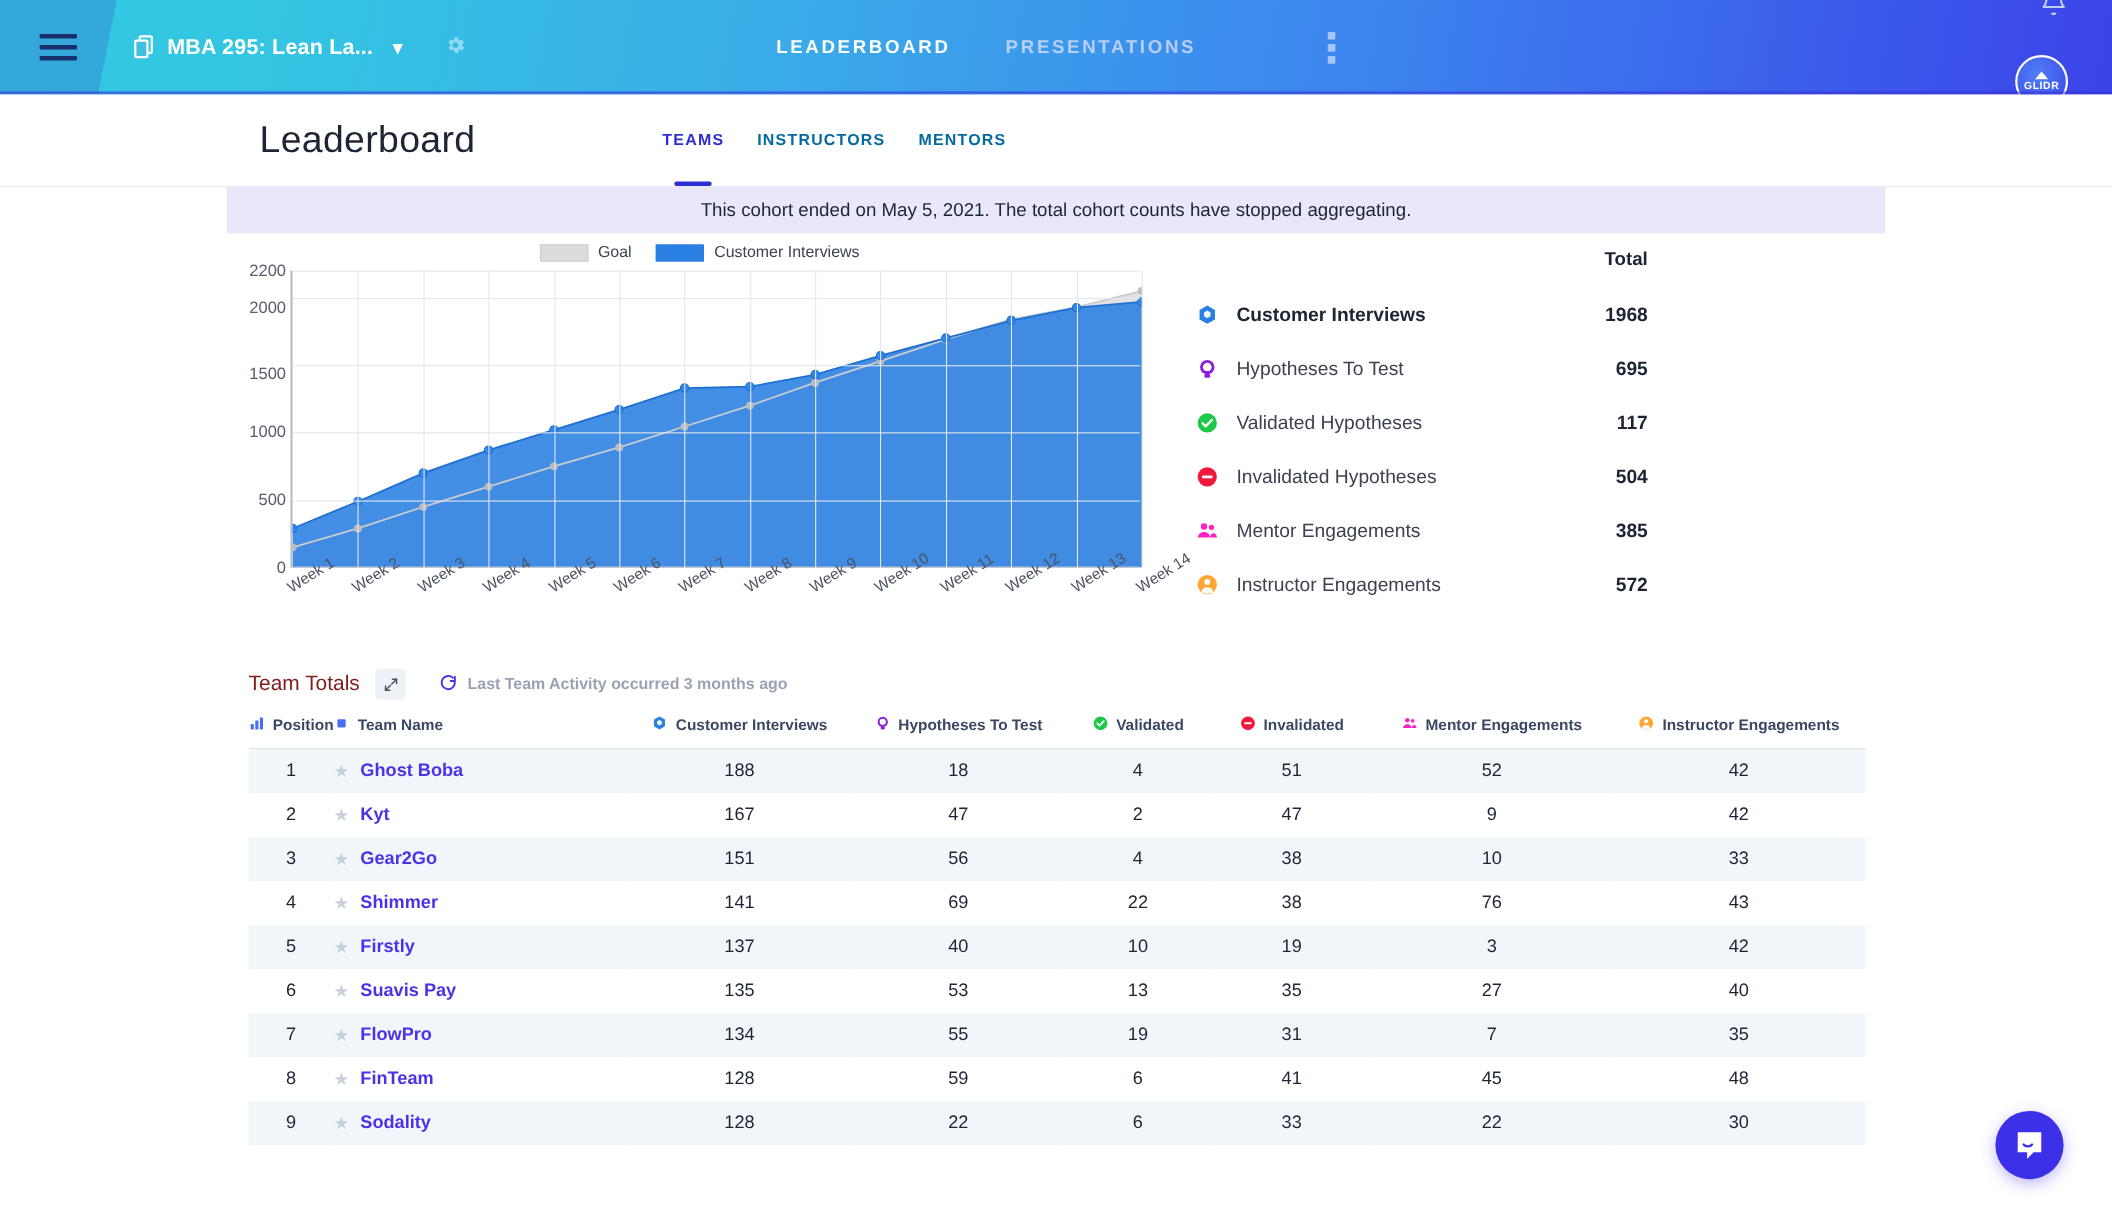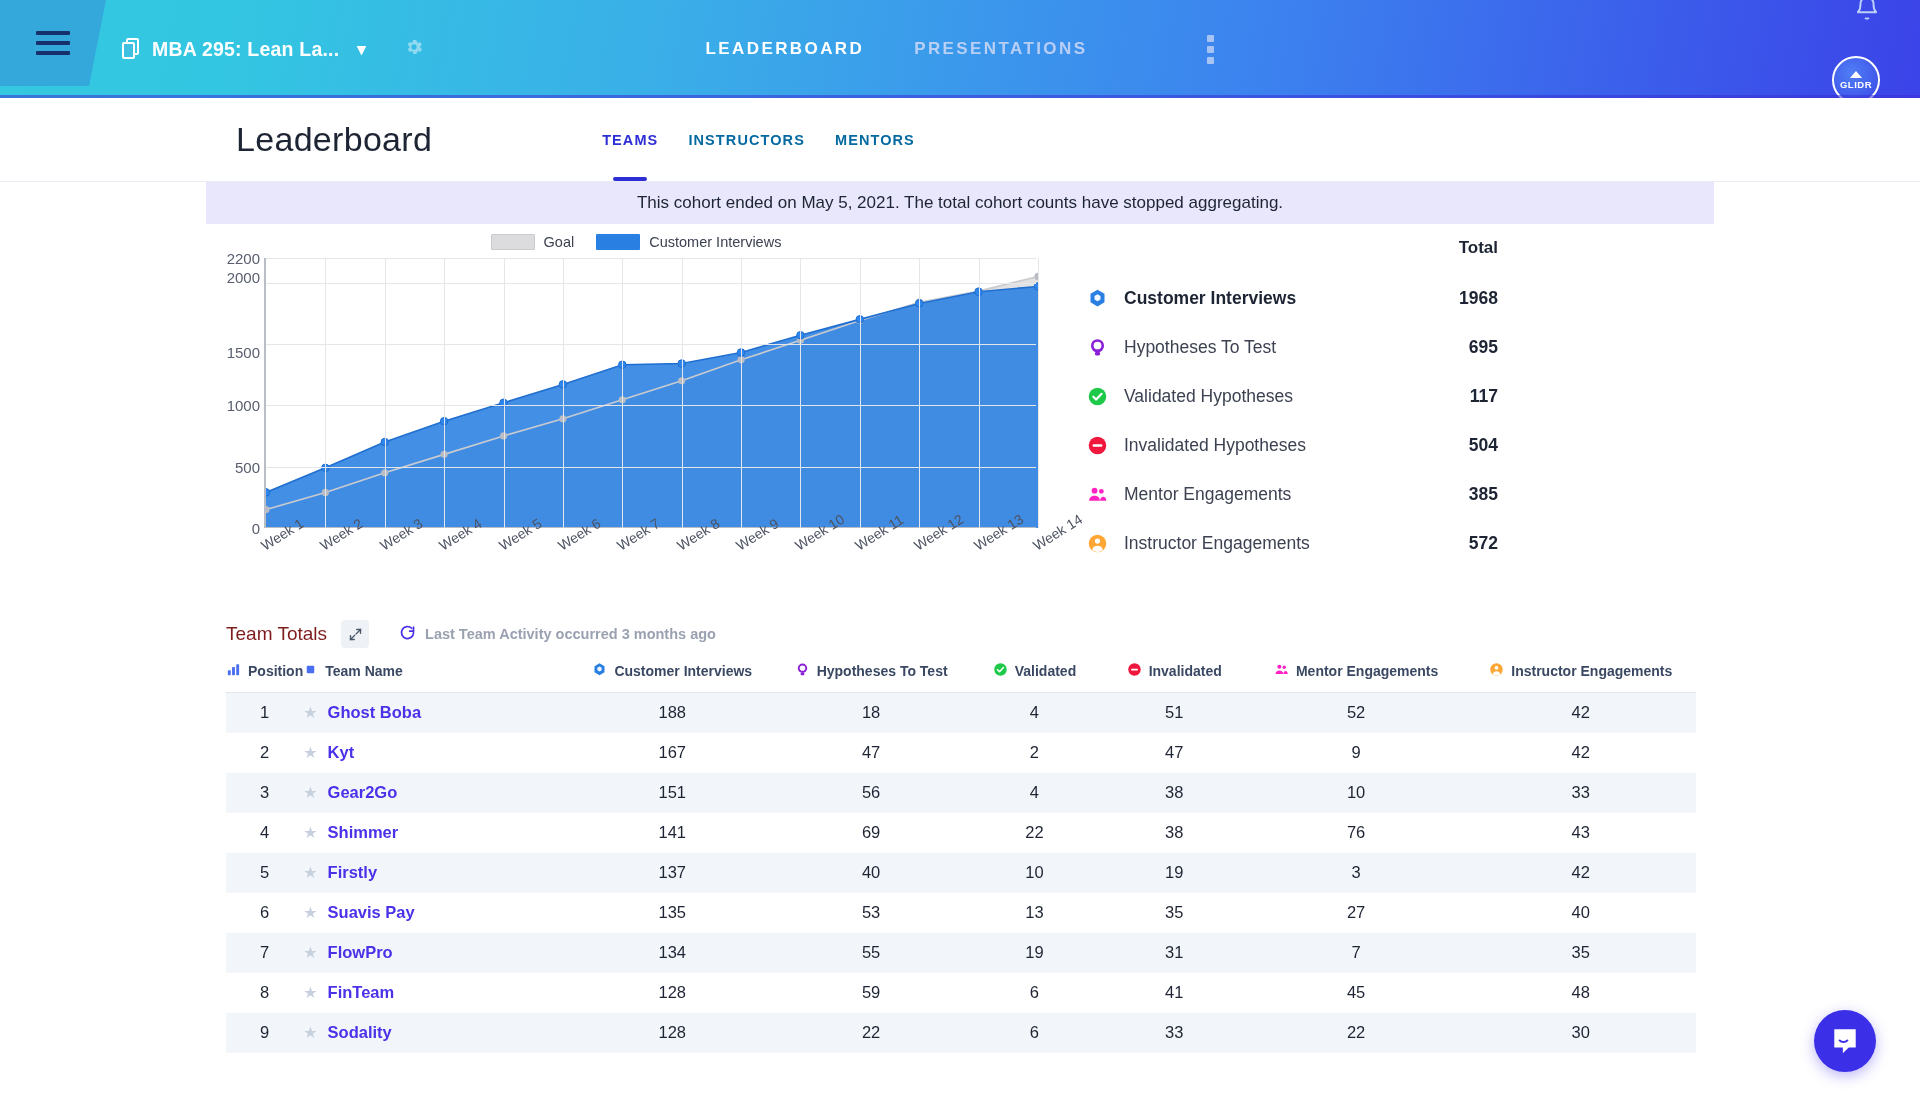--- a/index.html
+++ b/index.html
@@ -6,21 +6,21 @@
   html, body {
     width: 1920px; height: 1110px;
     font-family: "Liberation Sans", sans-serif;
     background: #ffffff;
     overflow: hidden;
   }
 
   
   .topbar {
     position: relative;
-    height: 98px;
+    height: 86px;
     background: linear-gradient(100deg, #35c8e0 0%, #33c6e2 12%, #3aaee8 35%, #3c82ef 66%, #3b43e8 100%);
     display: flex; align-items: center;
     overflow: hidden;
   }
   .topbar::after {
     content:""; position:absolute; left:0; bottom:0; width:100%; height:3px;
     background:#3b2fd6; opacity:.55;
   }
   .menu-panel {
     position: absolute; left: 0; top: 0; height: 86px; width: 106px;
@@ -207,21 +207,21 @@
         <span>Customer Interviews</span>
       </div>
     </div>
 
     <div class="plot">
       <div class="ylabels" id="ylabels">
           <span style="top: 270px;">0</span>
           <span style="top: 208.636px;">500</span>
           <span style="top: 147.273px;">1000</span>
           <span style="top: 94px;">1500</span>
-          <span style="top: 19px;">2000</span>
+          <span style="top: 34px;">2000</span>
           <span style="top: 0px;">2200</span>
         </div>
       <div class="grid" id="grid">
         <svg id="chart-svg" width="772" height="270" viewBox="0 0 772 270" preserveAspectRatio="none">
             <path d="M0,270 L0,251.5909090909091 L59.38461538461539,234.4090909090909 L118.76923076923077,214.77272727272725 L178.15384615384616,196.36363636363637 L237.53846153846155,177.95454545454547 L296.9230769230769,160.77272727272728 L356.3076923076923,141.75 L415.69230769230774,122.72727272727275 L475.0769230769231,101.86363636363637 L534.4615384615385,82.22727272727272 L593.8461538461538,62.59090909090909 L653.2307692307693,44.18181818181819 L712.6153846153846,33.136363636363626 L772,18.409090909090935 L772,270 Z" fill="#dcdcde" opacity=".85"></path>
             <path d="M0,270 L0,234.4090909090909 L59.38461538461539,209.86363636363637 L118.76923076923077,184.0909090909091 L178.15384615384616,163.22727272727275 L237.53846153846155,144.8181818181818 L296.9230769230769,126.4090909090909 L356.3076923076923,106.77272727272728 L415.69230769230774,105.54545454545453 L475.0769230769231,94.5 L534.4615384615385,77.31818181818181 L593.8461538461538,61.363636363636374 L653.2307692307693,45.40909090909091 L712.6153846153846,33.75 L772,28.47272727272727 L772,270 Z" fill="#2a7fe3" opacity=".88"></path>
             <path d="M0,251.5909090909091 L59.38461538461539,234.4090909090909 L118.76923076923077,214.77272727272725 L178.15384615384616,196.36363636363637 L237.53846153846155,177.95454545454547 L296.9230769230769,160.77272727272728 L356.3076923076923,141.75 L415.69230769230774,122.72727272727275 L475.0769230769231,101.86363636363637 L534.4615384615385,82.22727272727272 L593.8461538461538,62.59090909090909 L653.2307692307693,44.18181818181819 L712.6153846153846,33.136363636363626 L772,18.409090909090935" fill="none" stroke="#c9cbcf" stroke-width="1.6"></path>
             <path d="M0,234.4090909090909 L59.38461538461539,209.86363636363637 L118.76923076923077,184.0909090909091 L178.15384615384616,163.22727272727275 L237.53846153846155,144.8181818181818 L296.9230769230769,126.4090909090909 L356.3076923076923,106.77272727272728 L415.69230769230774,105.54545454545453 L475.0769230769231,94.5 L534.4615384615385,77.31818181818181 L593.8461538461538,61.363636363636374 L653.2307692307693,45.40909090909091 L712.6153846153846,33.75 L772,28.47272727272727" fill="none" stroke="#1f6fd0" stroke-width="1.6"></path>
             <circle cx="0" cy="251.5909090909091" r="3.6" fill="#b9bcc2"></circle>
             <circle cx="59.38461538461539" cy="234.4090909090909" r="3.6" fill="#b9bcc2"></circle>

